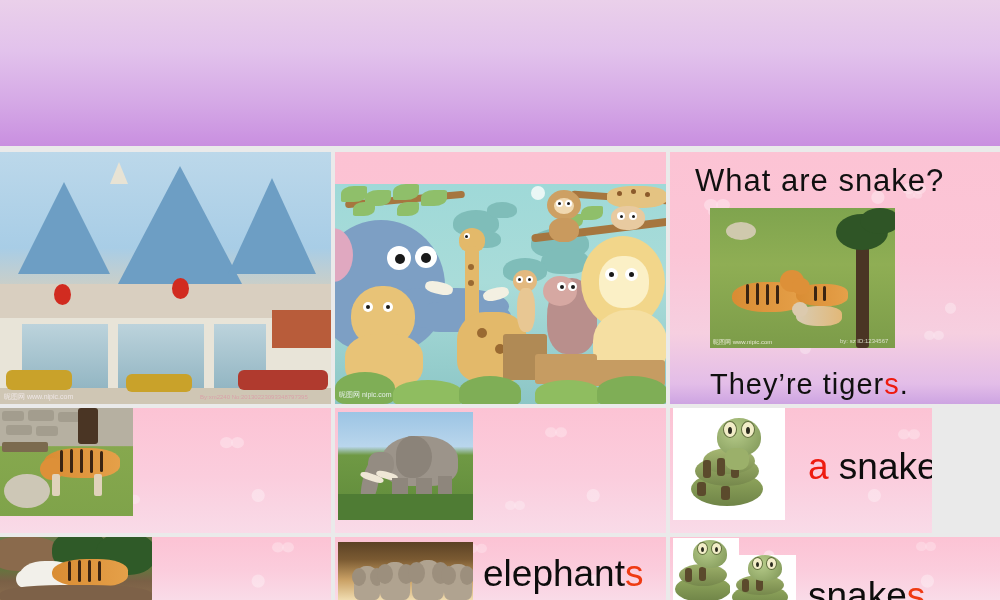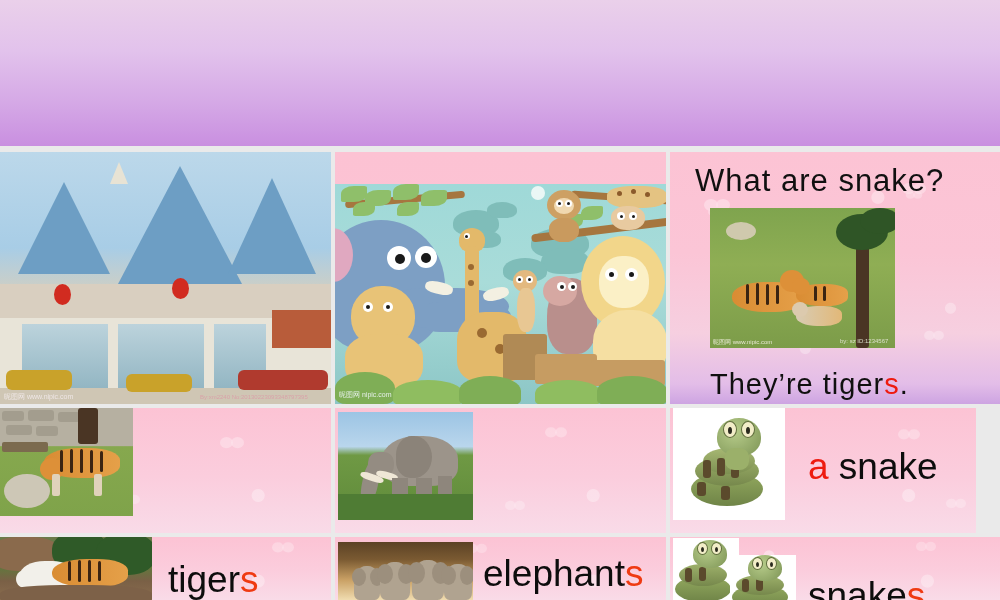--- a/index.html
+++ b/index.html
@@ -392,21 +392,21 @@
       <div class="el-tusk" style="left:22px;top:62px;width:24px;height:7px;transform:rotate(18deg);"></div>
       <div class="el-tusk" style="left:38px;top:60px;width:22px;height:7px;transform:rotate(14deg);"></div>
       <div class="el-leg" style="left:54px;top:66px;width:16px;height:34px;"></div>
       <div class="el-leg" style="left:78px;top:66px;width:16px;height:36px;"></div>
       <div class="el-leg" style="left:100px;top:64px;width:14px;height:34px;"></div>
       <div style="position:absolute;left:0;top:82px;width:135px;height:26px;background:#4f7c34;"></div>
     </div>
 
   </div>
 
-  <div class="panel pink-fade" style="left:670px;top:408px;width:306px;height:125px;">
+  <div class="panel pink-fade" style="left:670px;top:408px;width:262px;height:125px;">
     <svg class="bfly" style="left:228px;top:20px;" width="22" height="16" viewBox="0 0 26 18">
       <ellipse cx="7" cy="7" rx="7" ry="6" fill="#ffffff" opacity=".5"></ellipse>
       <ellipse cx="19" cy="7" rx="7" ry="6" fill="#ffffff" opacity=".5"></ellipse>
     </svg>
     <svg class="bfly" style="left:276px;top:90px;" width="20" height="14" viewBox="0 0 26 18">
       <ellipse cx="7" cy="7" rx="7" ry="6" fill="#ffffff" opacity=".45"></ellipse>
       <ellipse cx="19" cy="7" rx="7" ry="6" fill="#ffffff" opacity=".45"></ellipse>
     </svg>
 
     <div class="snakecard" style="left:3px;top:0;width:112px;height:112px;">
@@ -443,23 +443,20 @@
       <div class="foliage" style="left:96px;top:-4px;width:60px;height:42px;"></div>
       <div class="wtiger" style="left:20px;top:24px;width:54px;height:30px;"></div>
       <div style="position:absolute;left:16px;top:32px;width:22px;height:20px;background:#f2f0ea;border-radius:50%;"></div>
       <div class="tigerbody" style="left:52px;top:22px;width:76px;height:28px;"></div>
       <div class="stripe" style="left:68px;top:24px;width:3px;height:20px;"></div>
       <div class="stripe" style="left:78px;top:23px;width:3px;height:22px;"></div>
       <div class="stripe" style="left:88px;top:23px;width:3px;height:22px;"></div>
       <div class="stripe" style="left:98px;top:24px;width:3px;height:20px;"></div>
       <div class="boulder" style="left:0;top:48px;width:152px;height:22px;background:#7d6148;"></div>
     </div>
-    <div class="word" style="left:168px;top:22px;font-size:37px;">
-      <span>tiger</span><span class="red-s">s</span>
-    </div>
   </div>
 
   <div class="panel pink-fade" style="left:335px;top:537px;width:331px;height:63px;">
     <svg class="bfly" style="left:132px;top:6px;" width="20" height="14" viewBox="0 0 26 18">
       <ellipse cx="7" cy="7" rx="7" ry="6" fill="#ffffff" opacity=".45"></ellipse>
       <ellipse cx="19" cy="7" rx="7" ry="6" fill="#ffffff" opacity=".45"></ellipse>
     </svg>
     <div class="photo herdshot" style="left:3px;top:5px;width:135px;height:58px;">
       <div class="h-el" style="left:16px;top:24px;width:26px;height:34px;"></div>
       <div class="h-ear" style="left:14px;top:26px;width:14px;height:18px;"></div>

